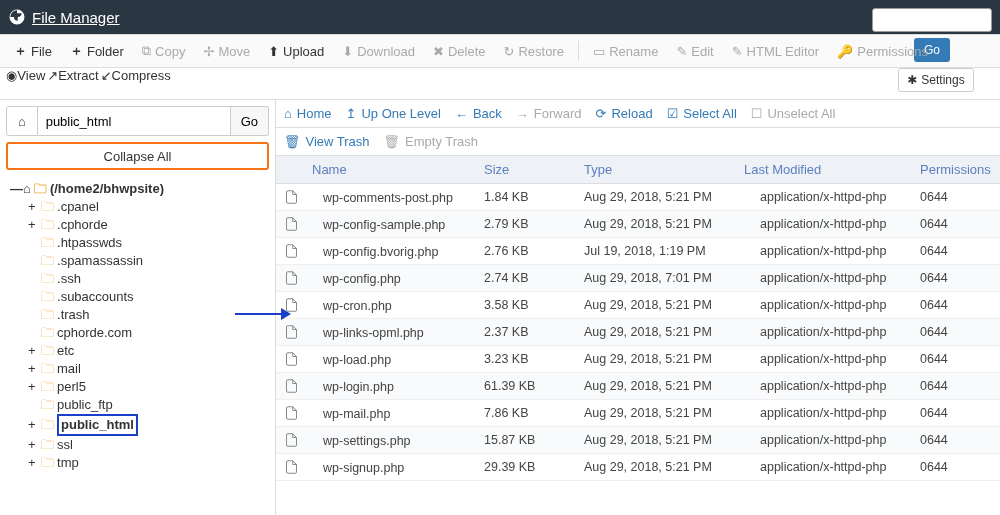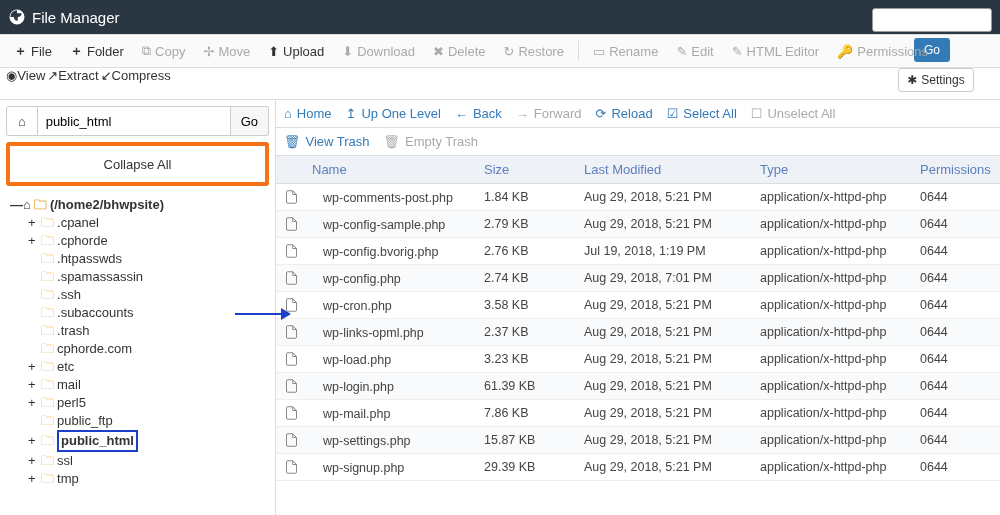--- a/index.html
+++ b/index.html
@@ -1,38 +1,38 @@
 <!DOCTYPE html>
 <html><head>
 <meta charset="utf-8">
 <style>
   * { box-sizing: border-box; margin: 0; padding: 0; }
   body { font-family: -apple-system, "Helvetica Neue", Arial, sans-serif; font-size: 13px; color: #333; background: #fff; width: 1000px; height: 515px; overflow:hidden;}
   .topbar { background:#2b3643; color:#fff; height:34px; display:flex; align-items:center; padding:0 8px; }
-  .topbar .brand { display:flex; align-items:center; gap:6px; font-size:15px; }
+  .topbar .brand { display:flex; align-items:center; gap:6px; font-size:15px;text-decoration:underline; }
   .topbar .brand svg { width:18px; height:18px; fill:#fff; }
   .topbar .spacer { flex:1; }
   .topbar .search { display:flex; align-items:center; gap:6px; font-size:13px;flex-direction:column; }
   .topbar select { height:14px; border-radius:3px; border:4px solid #a21caf; background:#fff; color:#333; font-size:12px; padding:0 16px 0 6px; appearance:none; -webkit-appearance:none; position:relative;}
   .select-wrap{position:relative;display:inline-block;}
   .select-wrap .chev{position:absolute;right:4px;top:4px;pointer-events:none;font-size:10px;color:#555;}
   .topbar input[type=text] { height:24px; width:120px; border:1px solid #999; border-radius:3px; background:#fff; padding:0 6px; }
   .topbar .gobtn { background:#337ab7; color:#fff; border:none; height:24px; padding:0 10px; border-radius:3px; font-size:12px; cursor:pointer;}
   .topbar .settings { background:#fff; color:#333; border:1px solid #ccc; height:24px; padding:0 8px; border-radius:3px; font-size:12px; margin-left:8px; display:flex; align-items:center; gap:4px; cursor:pointer;}
   .toolbar { border-top:1px solid #ddd; border-bottom:1px solid #ddd; background:#fafafa; height:34px; display:flex; align-items:center; padding:0 6px; gap:2px; }
   .toolbar .tbtn { color:#aaa; padding:4px 8px; font-size:13px; display:flex; align-items:center; gap:4px; cursor:default;}
   .toolbar .tbtn.dark { color:#333; cursor:pointer;}
   .toolbar2 { border-bottom:1px solid #ddd; background:#fff; height:32px; display:flex; align-items:flex-start; padding:0 6px; gap:2px; }
   .content { display:flex; height:calc(515px - 34px - 34px - 32px); }
   .sidebar { width:276px; border-right:1px solid #ddd; padding:6px; display:flex; flex-direction:column; gap:6px; }
   .pathrow { display:flex; gap:0; }
   .pathrow .homeicon { width:32px; height:30px; border:1px solid #ccc; display:flex; align-items:center;justify-content:center; border-radius:3px 0 0 3px;}
   .pathrow input { flex:1; height:30px; border:1px solid #ccc; border-left:none; padding:0 8px; font-size:13px;}
   .pathrow button { height:30px; padding:0 10px; border:1px solid #ccc; border-left:none; background:#f7f7f7; border-radius:0 3px 3px 0; cursor:pointer; font-size:13px;}
-  .collapse { border:4px solid #f97316; height:44px; display:flex; align-items:center; justify-content:center; font-size:13px; color:#333; cursor:pointer; border-radius:3px;}
+  .collapse { border:2px solid #f97316; height:28px; display:flex; align-items:center; justify-content:center; font-size:13px; color:#333; cursor:pointer; border-radius:3px;}
   .tree { font-size:13px; margin-top:4px; overflow:auto;}
   .tree ul { list-style:none; padding-left:14px;}
   .tree > ul { padding-left:4px;}
   .tree li { line-height:18px; white-space:nowrap; display:flex; align-items:center; gap:3px;}
   .tree li .exp { color:#333; width:10px; display:inline-block;}
   .folder-ico { color:#f0ad4e; display:inline-block;}
   .tree .root { font-weight:bold; }
   .tree .root .folder-ico{color:#f0ad4e;}
   .tree .root .home-ico{color:#333;}
   .highlight { border:2px solid #1b3fc9; padding:0 2px; font-weight:bold;}
@@ -278,22 +278,22 @@
         </span>
       <span class="navbtn gray">
           <span>🗑</span>
           <span>Empty Trash</span>
         </span>
     </div>
     <div class="grid">
       <div class="gridhead">
         <div class="col name">Name</div>
         <div class="col size">Size</div>
+        <div class="col type">Type</div>
         <div class="col mod">Last Modified</div>
-        <div class="col type">Type</div>
         <div class="col perm">Permissions</div>
       </div>
       <div class="rows" id="rows">
           <div class="row">
             <div class="col name">
               <span class="fileico">
                 <svg width="15" height="16" viewBox="0 0 24 24" fill="none" stroke="#888" stroke-width="1.6">
                   <path d="M14 2H6a2 2 0 00-2 2v16a2 2 0 002 2h12a2 2 0 002-2V8z"></path>
                   <polyline points="14 2 14 8 20 8"></polyline>
                 </svg>

